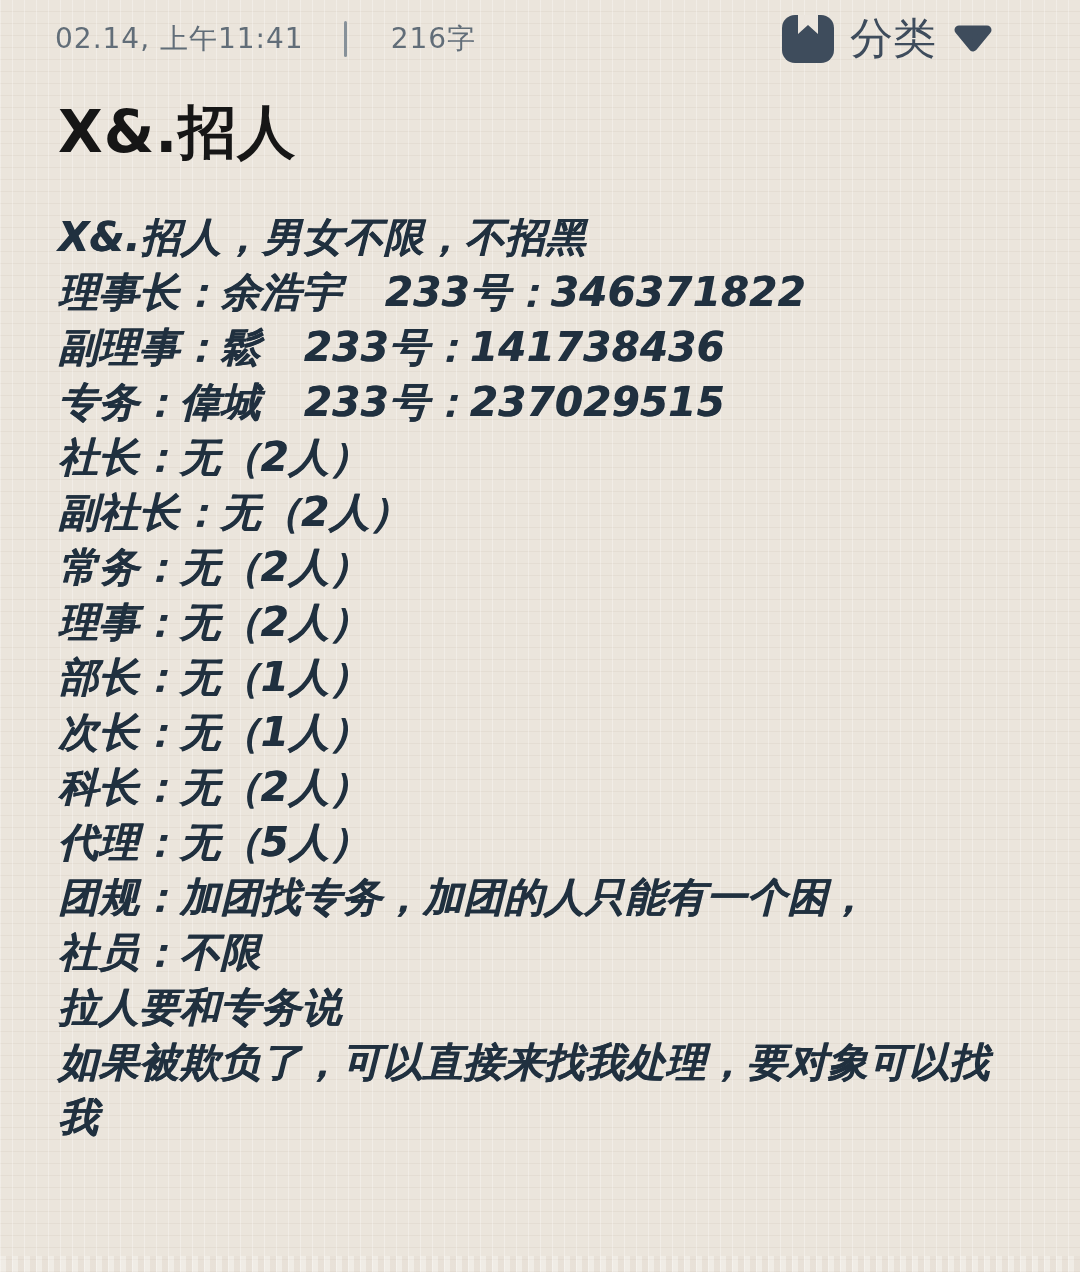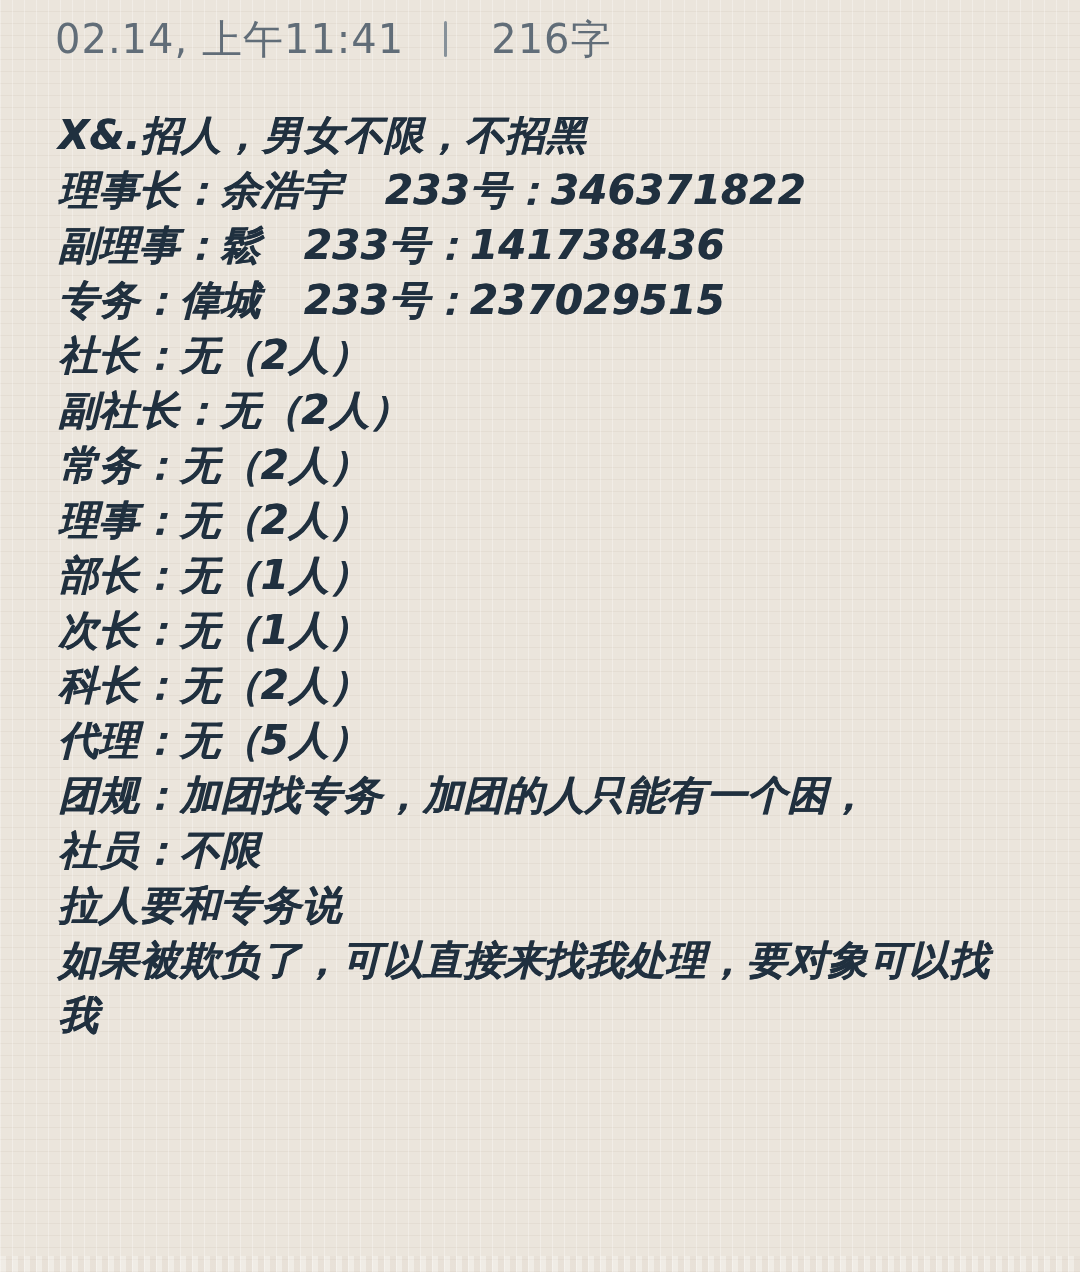--- a/index.html
+++ b/index.html
@@ -15,21 +15,21 @@
       repeating-linear-gradient(0deg, rgba(213,203,191,0.30) 0 1px, rgba(213,203,191,0) 1px 12px);
     font-family: "DejaVu Sans", "Liberation Sans", sans-serif;
   }
   .header {
     display: flex;
     align-items: center;
     padding: 14px 85px 0 55px;
     height: 64px;
   }
   .meta {
-    font-size: 40px;
+    font-size: 28px;
     color: #616d78;
     letter-spacing: 1px;
     white-space: pre;
   }
   .vsep {
     width: 3px;
     height: 36px;
     background: #879199;
     border-radius: 2px;
     margin: 0 44px 0 40px;
@@ -80,22 +80,37 @@
 </head>
 <body>
 
 <div class="page">
 
   <div class="header">
     <span class="meta">02.14, 上午11:41</span>
     <span class="vsep"></span>
     <span class="meta">216字</span>
     <span class="spacer"></span>
+    <div class="category">
+      <span class="bookmark">
+        <svg width="54" height="50" viewBox="0 0 54 50" aria-hidden="true">
+          <rect x="1" y="1" width="52" height="48" rx="13" fill="#3e4c5c"></rect>
+          <path d="M17 1 H37 V20 L27 11 L17 20 Z" fill="#ece6de"></path>
+        </svg>
+      </span>
+      <span class="cat-label">分类</span>
+      <span class="caret">
+        <svg width="44" height="34" viewBox="0 0 44 34" aria-hidden="true">
+          <path d="M8 8 H36 L22 25 Z" fill="#3e4c5c" stroke="#3e4c5c" stroke-width="9" stroke-linejoin="round"></path>
+        </svg>
+      </span>
+    </div>
   </div>
 
+  <h1 class="title">X&amp;.招人</h1>
 
   <div class="note-body">
     <div class="line">X&amp;.招人，男女不限，不招黑</div>
     <div class="line">理事长：余浩宇   233号：346371822</div>
     <div class="line">副理事：鬆   233号：141738436</div>
     <div class="line">专务：偉城   233号：237029515</div>
     <div class="line">社长：无（2人）</div>
     <div class="line">副社长：无（2人）</div>
     <div class="line">常务：无（2人）</div>
     <div class="line">理事：无（2人）</div>

